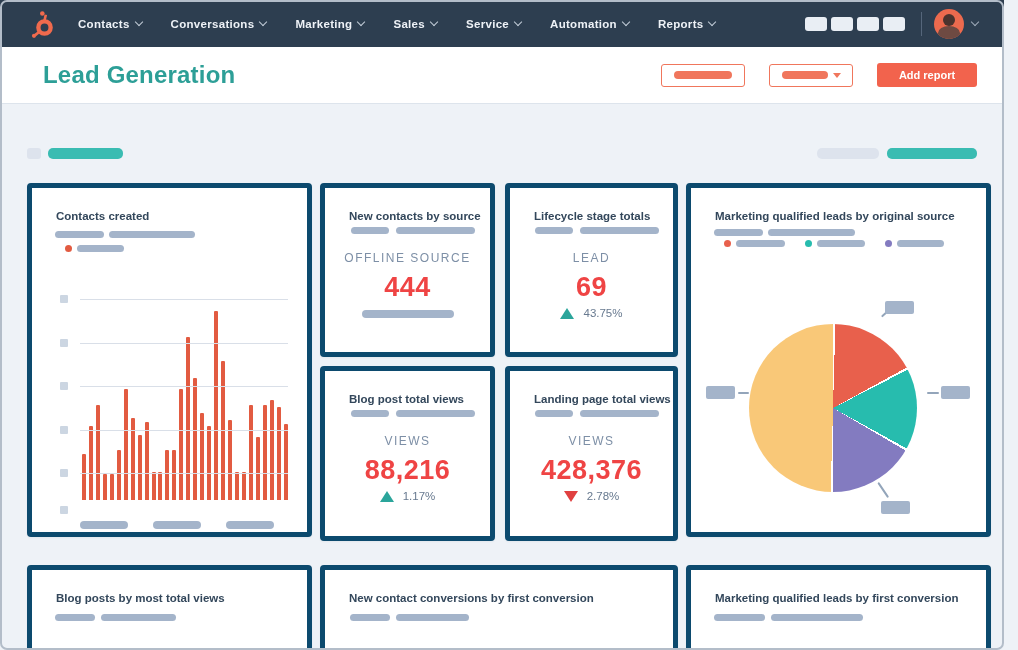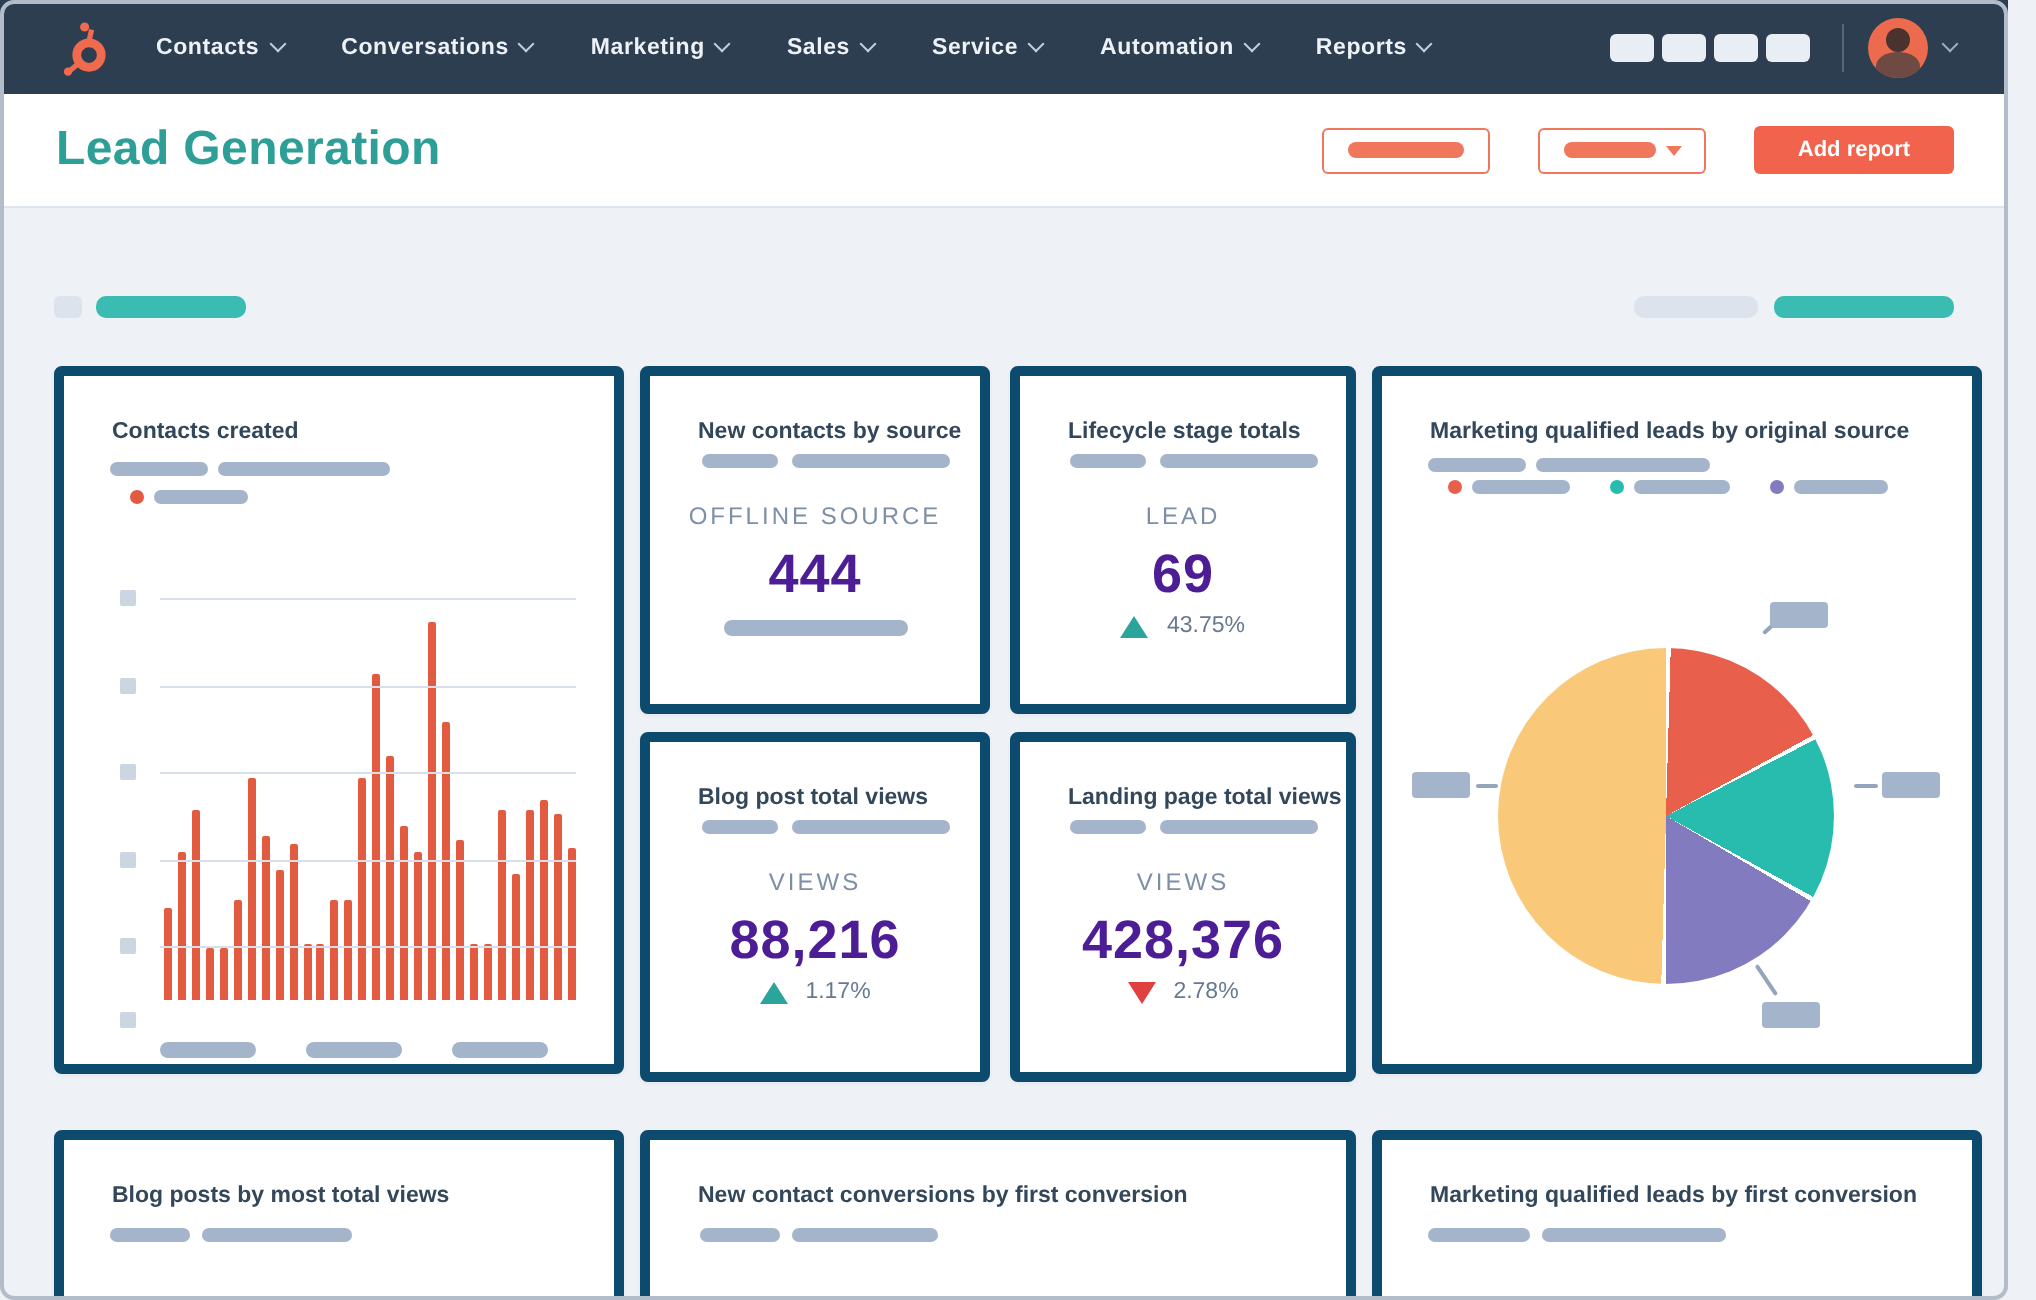--- a/index.html
+++ b/index.html
@@ -40,21 +40,21 @@
   .fr{margin-left:auto;display:flex;align-items:center;gap:8px}
 
   
   .card{position:absolute;background:#fff;border:5px solid #0c4a6e;border-radius:4px;box-shadow:0 1px 2px rgba(45,62,80,.05);box-sizing:border-box}
   .card-title{position:absolute;left:24px;top:22px;font-size:11.5px;font-weight:700;color:#33475b;white-space:nowrap}
   .ph{position:absolute;height:7px;border-radius:4px;background:#a4b4ca}
   .dot{position:absolute;width:7px;height:7px;border-radius:50%}
 
   
   .metric-label{position:absolute;left:0;right:0;top:63px;text-align:center;font-size:12px;color:#7d8fa6;letter-spacing:1.5px}
-  .metric-value{position:absolute;left:0;right:0;top:84px;text-align:center;font-size:27px;font-weight:700;color:#4c1d95;letter-spacing:.5px}
+  .metric-value{position:absolute;left:0;right:0;top:84px;text-align:center;font-size:27px;font-weight:700;color:#ef4444;letter-spacing:.5px}
   .bottom-ph{position:absolute;left:50%;transform:translateX(-50%);top:122px;width:92px;height:8px;border-radius:4px;background:#a4b4ca}
   .delta{position:absolute;left:0;right:0;top:119px;display:flex;align-items:center;justify-content:center;gap:9px;font-size:11.5px;color:#67798f}
   .tri-up{width:0;height:0;border-left:7px solid transparent;border-right:7px solid transparent;border-bottom:11px solid #2ba59b}
   .tri-down{width:0;height:0;border-left:7px solid transparent;border-right:7px solid transparent;border-top:11px solid #e04040}
 
   
   .grid{position:absolute;left:48px;width:208px;height:1px;background:#d9dfe8}
   .tick{position:absolute;left:28px;width:8px;height:8px;background:#ccd6e2;border-radius:1px}
   .bars{position:absolute;left:50px;bottom:32px;width:206px;height:212px;display:flex;align-items:flex-end;justify-content:space-between}
   .bar{width:4px;background:#e25b41;border-radius:1px 1px 0 0}
@@ -120,21 +120,21 @@
         <div class="head"></div>
           <div class="body"></div>
       </div>
       <div class="avatar-chev">
           <div class="chev"></div>
         </div>
     </div>
   </nav>
 
   <header class="header">
-    <h1 class="page-title" style="margin:1px">Lead Generation</h1>
+    <h1 class="page-title" style="margin:16px">Lead Generation</h1>
     <div class="hdr-right">
       <div class="btn-outline">
         <div class="pill-o" style="width:58px"></div>
       </div>
       <div class="btn-outline">
         <div class="pill-o" style="width:46px"></div>
         <div class="caret-o"></div>
       </div>
       <div class="btn-solid">Add report</div>
     </div>

